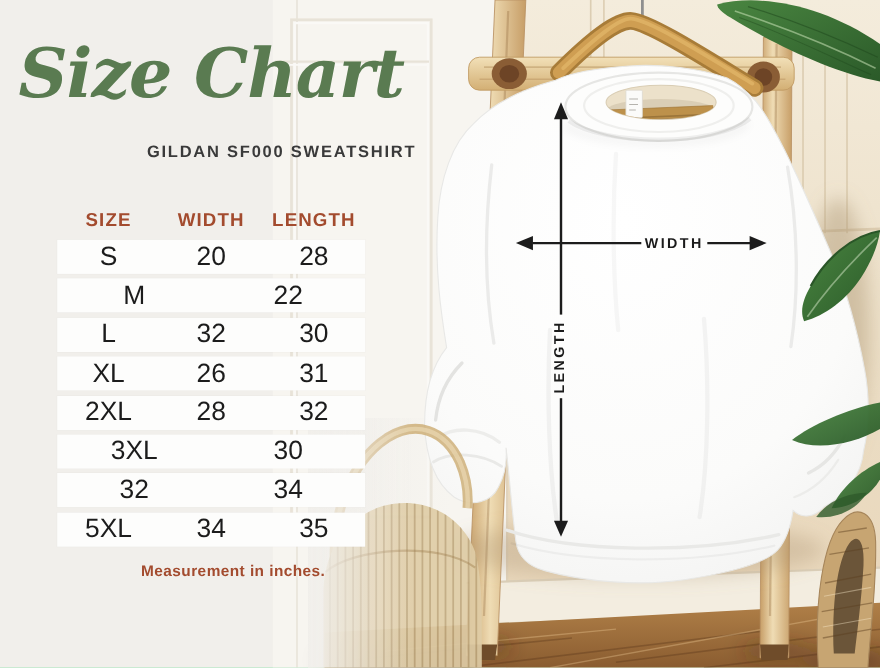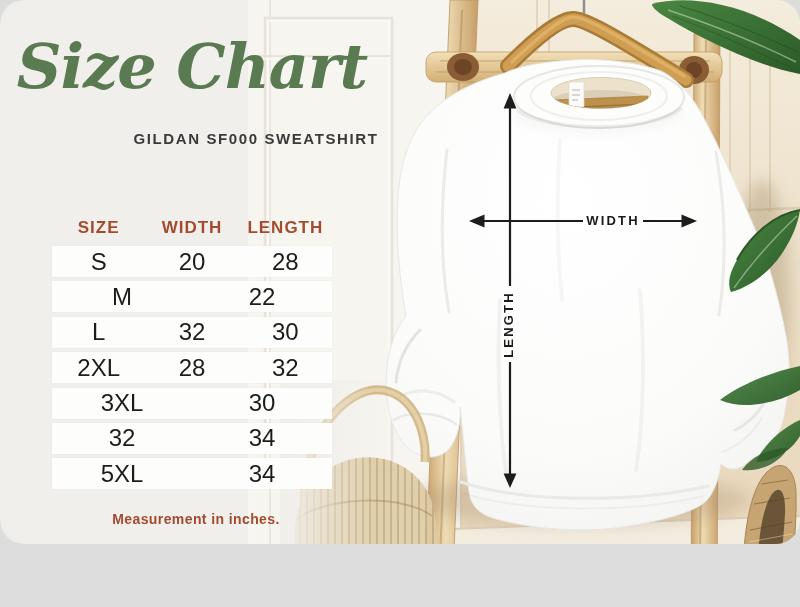--- a/index.html
+++ b/index.html
@@ -1,45 +1,45 @@
 <!DOCTYPE html>
 <html><head>
 <meta charset="utf-8">
 <style>
   html,body{margin:0;padding:0;background:#ddd;}
   .stage{
-    position:relative;width:800px;height:544px;overflow:hidden;
-    background:#86efac;font-family:"Liberation Sans",sans-serif;border-radius:24px;
+    position:relative;width:800px;height:607px;overflow:hidden;
+    background:#86efac;font-family:"Liberation Sans",sans-serif;
     -webkit-font-smoothing:antialiased;
   }
   .photo{position:absolute;left:0;top:0;width:800px;height:607px;}
   
   .title{
     position:absolute;left:0;top:24px;width:384px;text-align:center;
     font-family:"DejaVu Serif",serif;font-style:italic;font-weight:700;
     font-size:62px;line-height:1.4;color:#5a7b51;letter-spacing:-1px;
   }
   .subtitle{
     position:absolute;left:0;top:130px;width:430px;text-align:center;
     font-size:15px;font-weight:700;letter-spacing:1.6px;color:#3a3a3a;padding-left:41px;
   }
   .size-table{position:absolute;left:52px;top:190px;width:280px;}
-  .thead{display:flex;height:22px;margin-bottom:6px;margin-top:28px;}
+  .thead{display:flex;height:22px;margin-bottom:6px;}
   .thead span{
     flex:1;text-align:center;font-size:17px;font-weight:700;
     letter-spacing:1px;color:#a34b2e;
   }
   .trow{
     display:flex;align-items:center;height:31px;margin-bottom:4.4px;
     background:#fdfdfc;box-shadow:0 0 0 .5px rgba(0,0,0,.025);
   }
   .trow span{flex:1;text-align:center;font-size:24px;color:#1c1c1c;}
   .footnote{
     position:absolute;left:0;top:511px;width:392px;text-align:center;
-    font-size:14px;font-weight:700;letter-spacing:.4px;color:#a34b2e;
+    font-size:14px;font-weight:700;letter-spacing:.4px;color:#a34b2e;padding-left:16px;
   }
   
   .width-label{
     position:absolute;left:584px;top:213px;width:58px;text-align:center;
     font-size:13px;font-weight:700;letter-spacing:2.2px;color:#1b1b1b;
   }
   .length-label{
     position:absolute;left:482px;top:292px;width:52px;height:64px;
     display:flex;align-items:center;justify-content:center;
   }
@@ -310,35 +310,41 @@
     <div class="trow">
       <span>M</span>
       <span>22</span>
     </div>
     <div class="trow">
       <span>L</span>
       <span>32</span>
       <span>30</span>
     </div>
     <div class="trow">
+      <span>XL</span>
+      <span>26</span>
+      <span>31</span>
+    </div>
+    <div class="trow">
       <span>2XL</span>
       <span>28</span>
       <span>32</span>
     </div>
     <div class="trow">
       <span>3XL</span>
       <span>30</span>
     </div>
     <div class="trow">
       <span>32</span>
       <span>34</span>
     </div>
     <div class="trow">
       <span>5XL</span>
       <span>34</span>
+      <span>35</span>
     </div>
   </div>
 
   <div class="footnote">Measurement in inches.</div>
 
   <div class="width-label">WIDTH</div>
   <div class="length-label">
     <span>LENGTH</span>
   </div>
 

